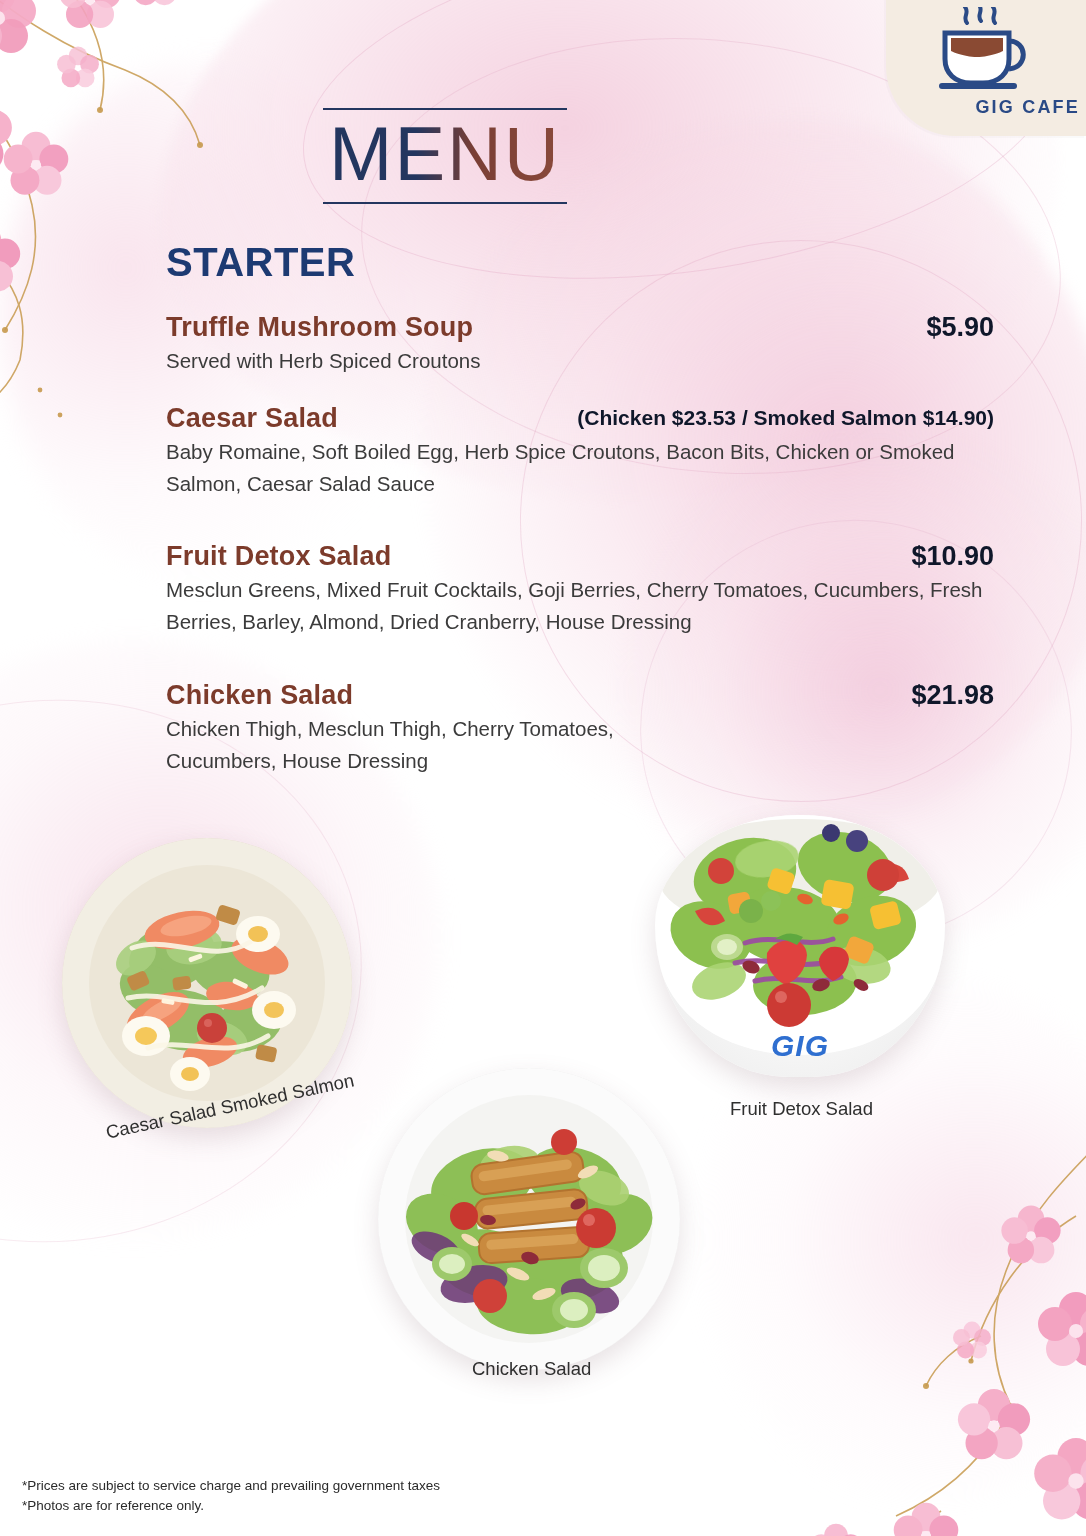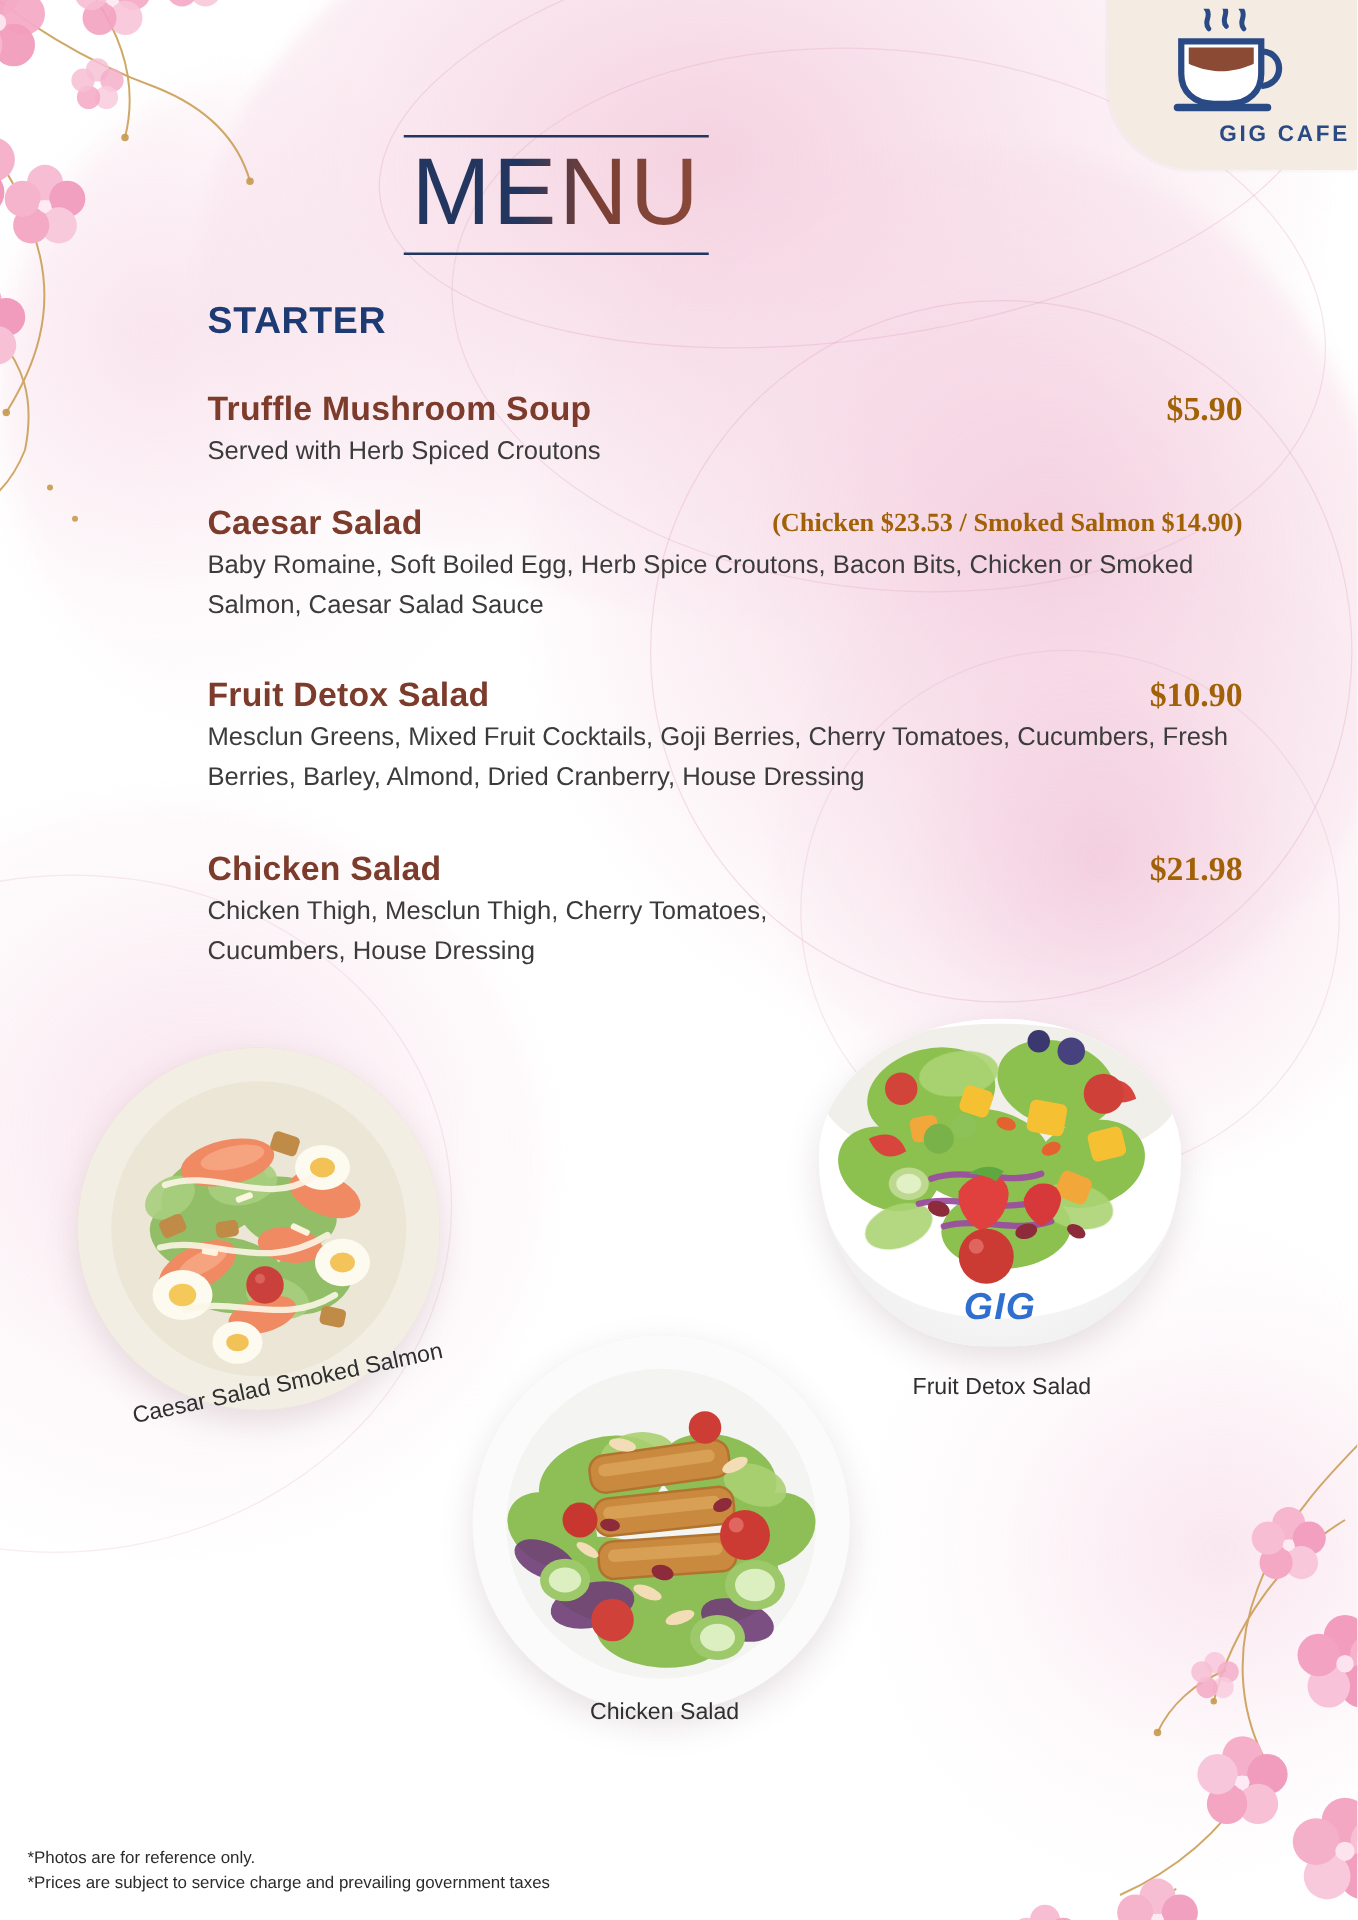--- a/index.html
+++ b/index.html
@@ -138,21 +138,21 @@
     background-clip: text;
     color: transparent;
     padding-top: 6px;
   }
 
   
   .section-head {
     position: absolute;
     top: 240px;
     left: 166px;
-    font-size: 30px;
+    font-size: 40px;
     font-weight: 700;
     color: #1d3a72;
     letter-spacing: 0.5px;
   }
 
   .items {
     position: absolute;
     top: 312px;
     left: 166px;
     width: 828px;
@@ -165,23 +165,22 @@
   }
   .item-name {
     font-size: 27px;
     font-weight: 700;
     color: #7c3b2b;
     letter-spacing: 0.2px;
   }
   .item-price {
     font-size: 27px;
     font-weight: 700;
-    color: #a16207;
+    color: #0f172a;
     white-space: nowrap;
-    font-family: Liberation Serif, serif;
   }
   .item-price.variant {
     font-size: 21px;
     font-weight: 700;
   }
   .item-desc {
     margin-top: 2px;
     font-size: 20.5px;
     color: #3b3b3b;
     line-height: 1.55;
@@ -713,17 +712,17 @@
             <ellipse cx="200" cy="136" rx="8" ry="5" transform="rotate(-24 200 136)"></ellipse>
             <ellipse cx="110" cy="152" rx="8" ry="5" transform="rotate(8 110 152)"></ellipse>
           </g>
         </g>
       </svg>
     </div>
   </div>
   <div class="caption" style="left:472px; top:1358px;">Chicken Salad</div>
 
   <div class="footer">
+    <div>*Prices are subject to service charge and prevailing government taxes</div>
     <div>*Photos are for reference only.</div>
-    <div>*Prices are subject to service charge and prevailing government taxes</div>
   </div>
 
 </div>
 
 </body></html>

